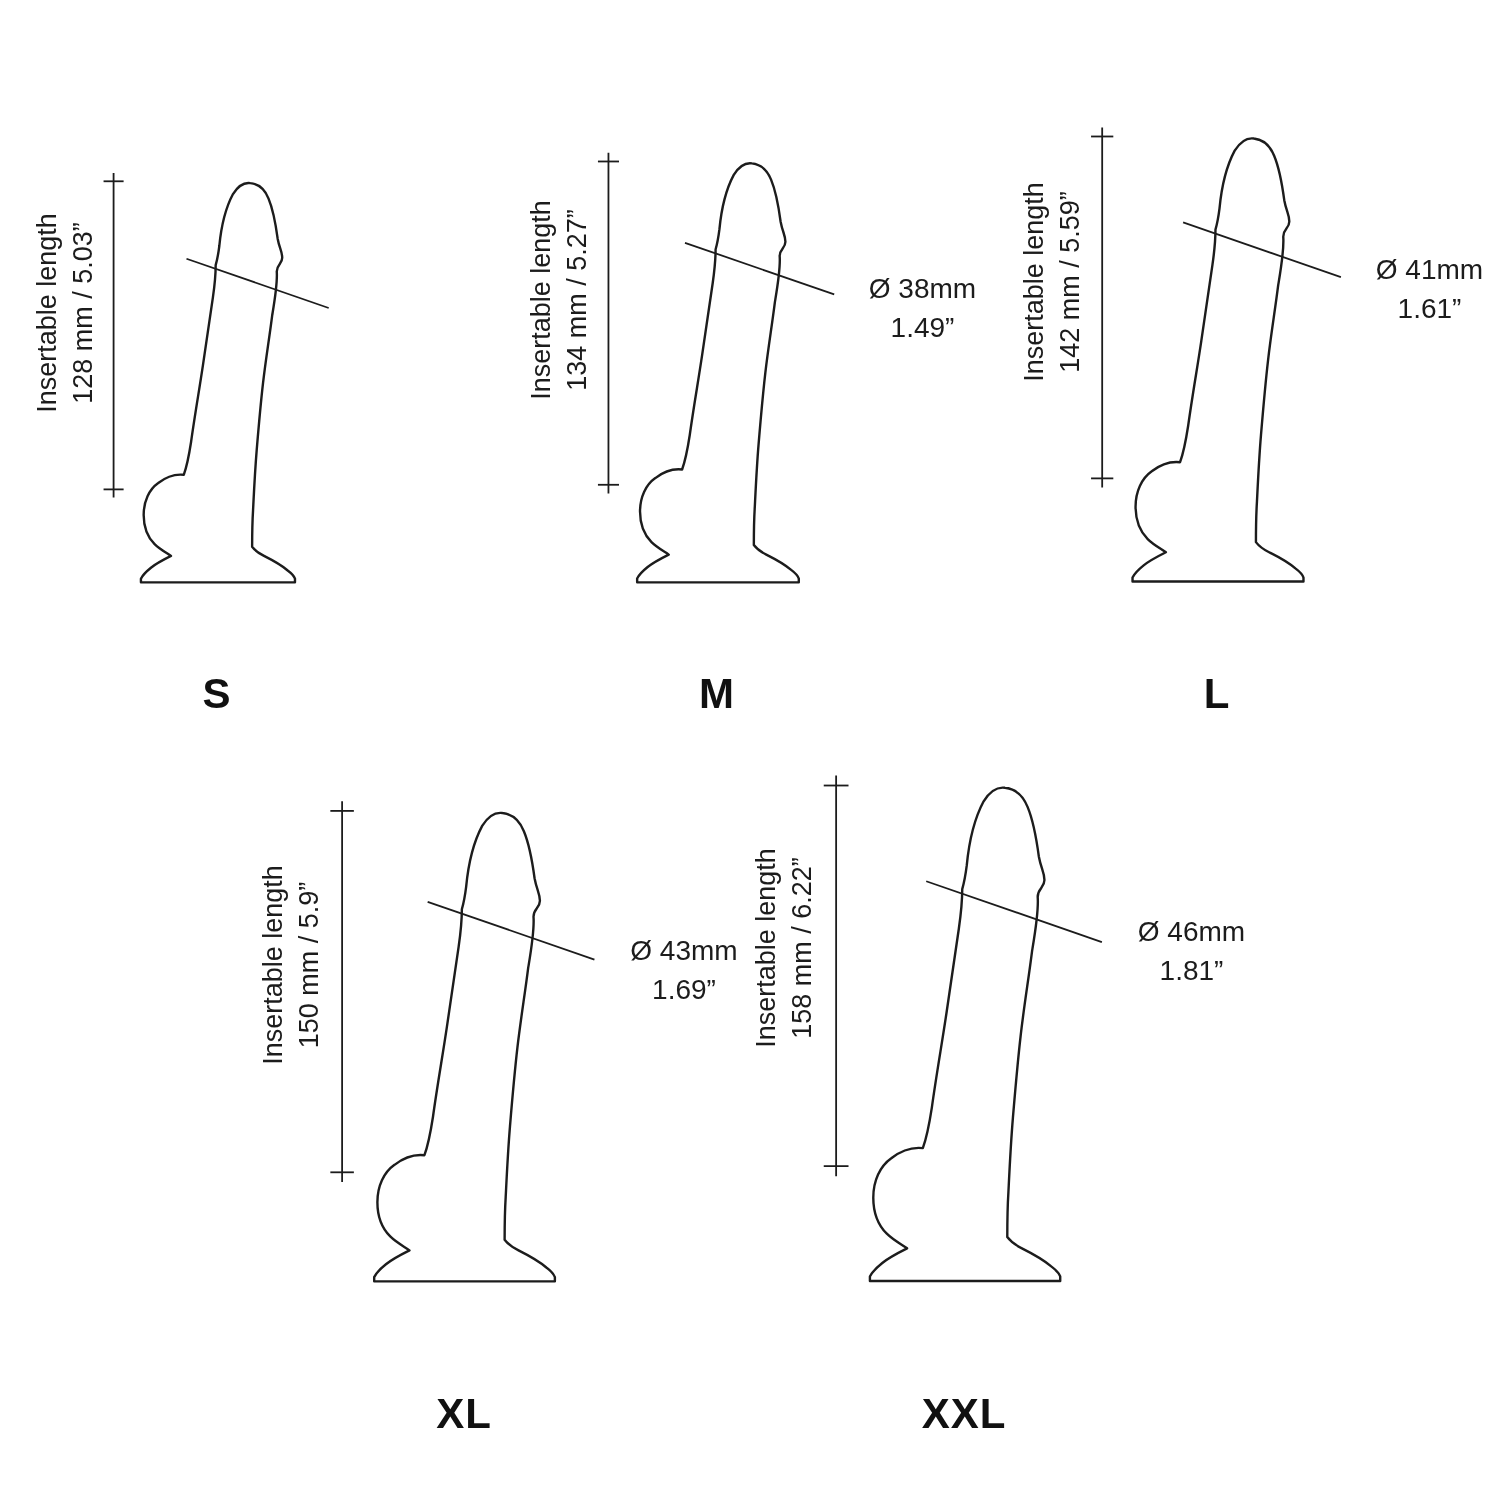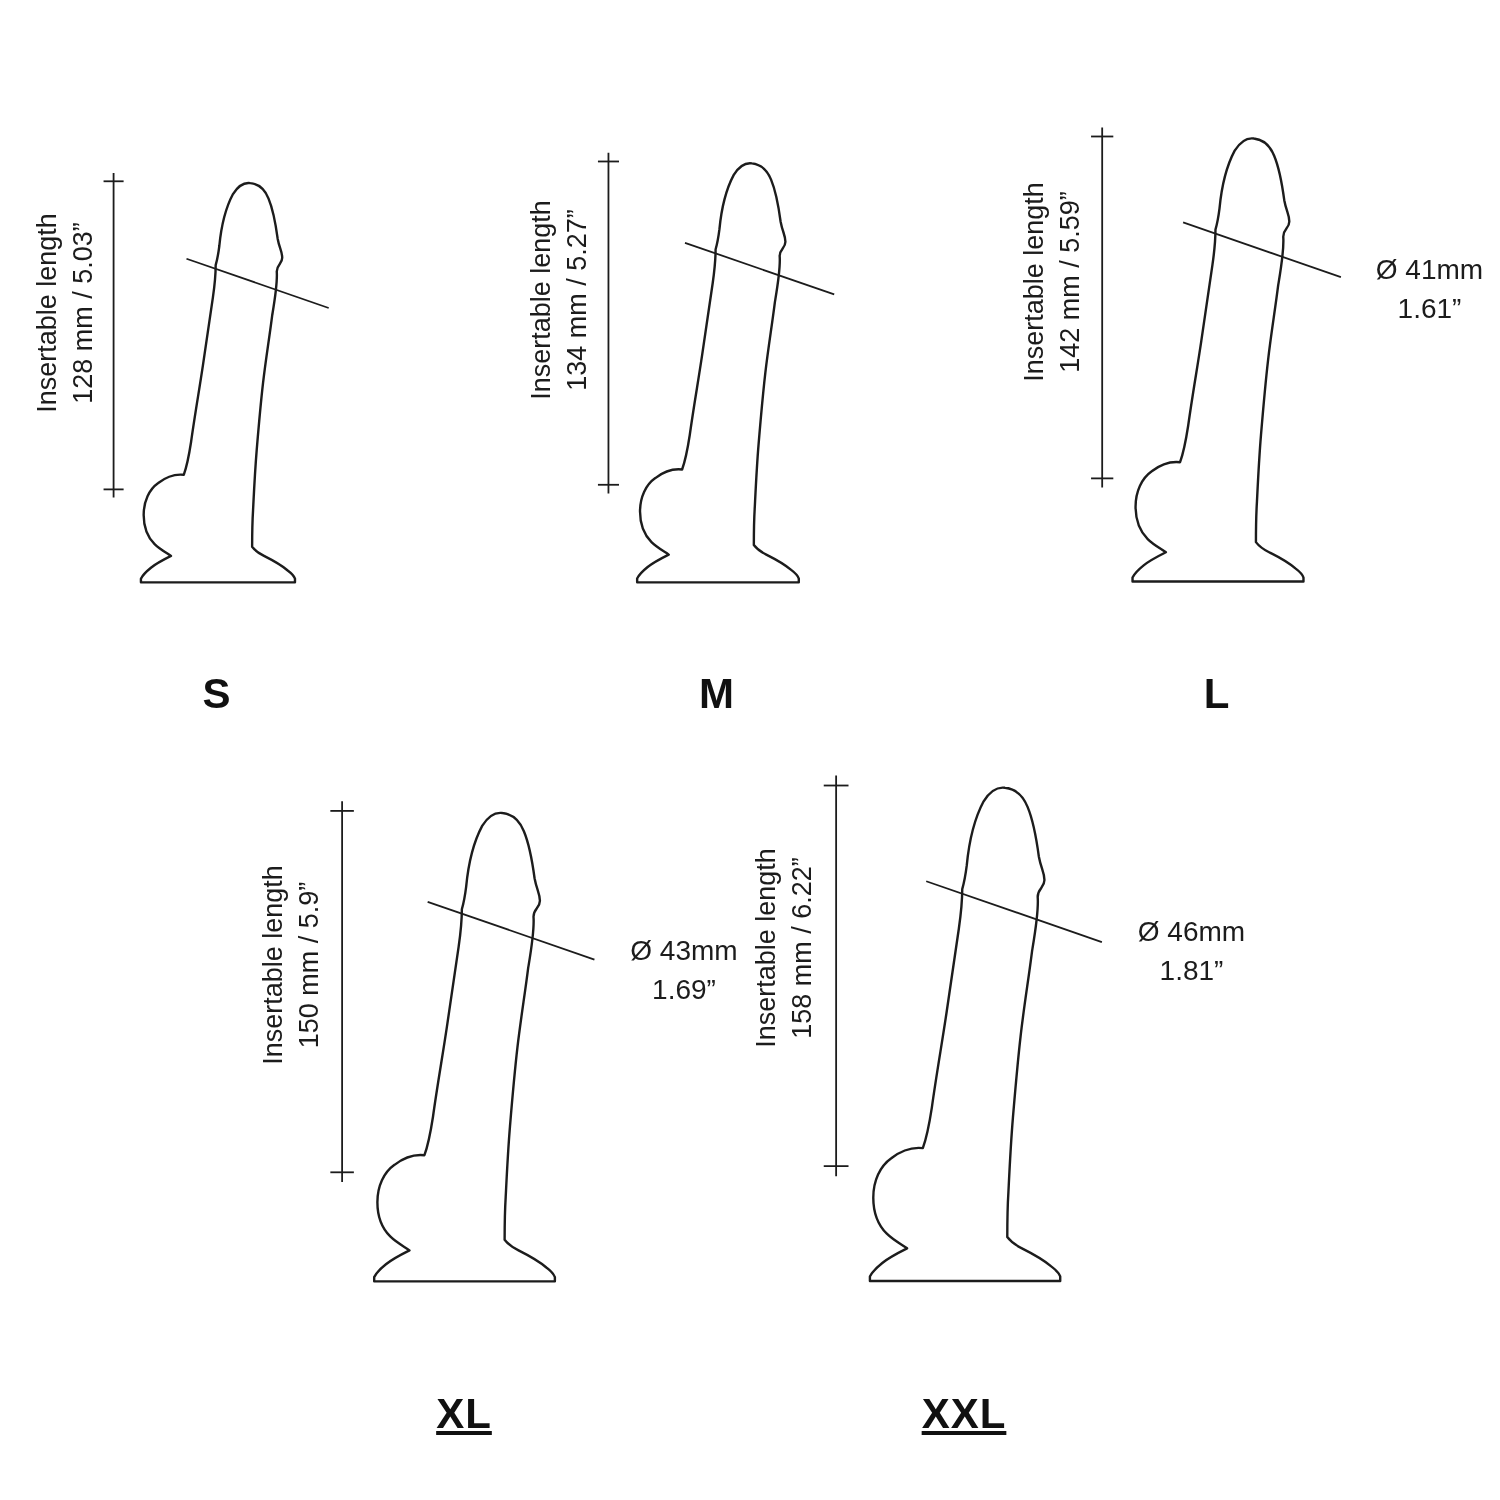--- a/index.html
+++ b/index.html
@@ -54,21 +54,21 @@
     white-space:nowrap;
     color:#1c1c1c;
   }
   .size-label{
     font-size:42px;
     font-weight:700;
     color:#111;
     letter-spacing:1px;
   }
   .row1 .size-label{ margin-top:80px; }
-  .row2 .size-label{ margin-top:100px;text-decoration:underline; }
+  .row2 .size-label{ margin-top:100px; }
 
   .shape-stroke{ stroke:#1c1c1c; fill:none; }
 </style>
 </head>
 <body>
 
 <svg width="0" height="0" style="position:absolute" aria-hidden="true">
   <defs>
     <g id="product-shape">
 
@@ -134,20 +134,24 @@
 
     <div class="cell sz-m">
       <div class="figure">
         <div class="ins-label">
           <div>Insertable length</div>
           <div>134 mm / 5.27”</div>
         </div>
         <svg class="fig" viewBox="0 0 260 460">
             <use href="#product-shape"></use>
           </svg>
+        <div class="dia-label">
+          <div>Ø 38mm</div>
+          <div>1.49”</div>
+        </div>
       </div>
       <div class="size-label">M</div>
     </div>
 
     <div class="cell sz-l">
       <div class="figure">
         <div class="ins-label">
           <div>Insertable length</div>
           <div>142 mm / 5.59”</div>
         </div>

